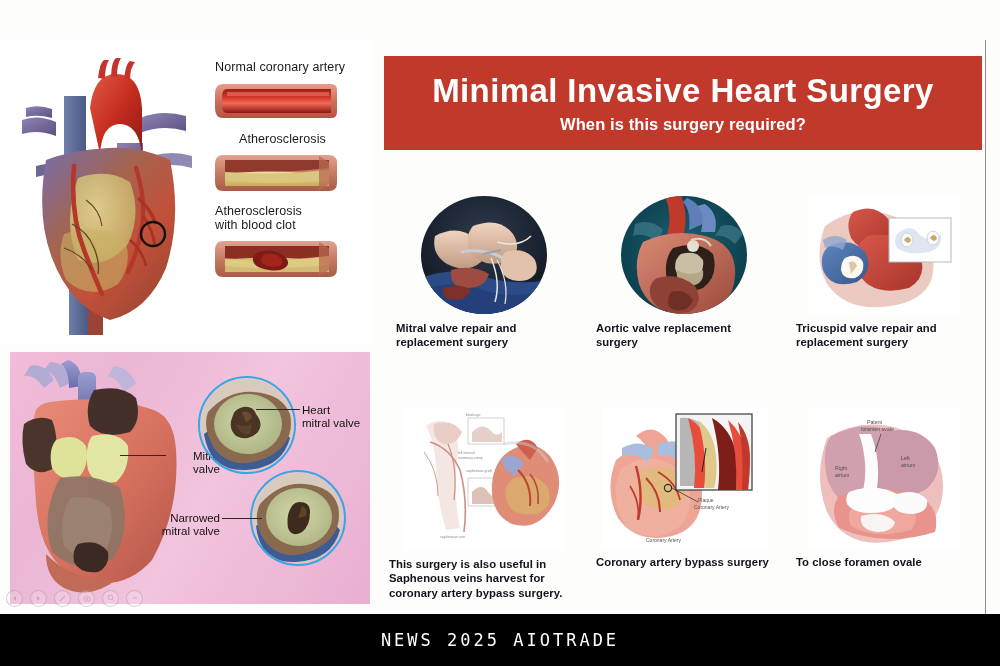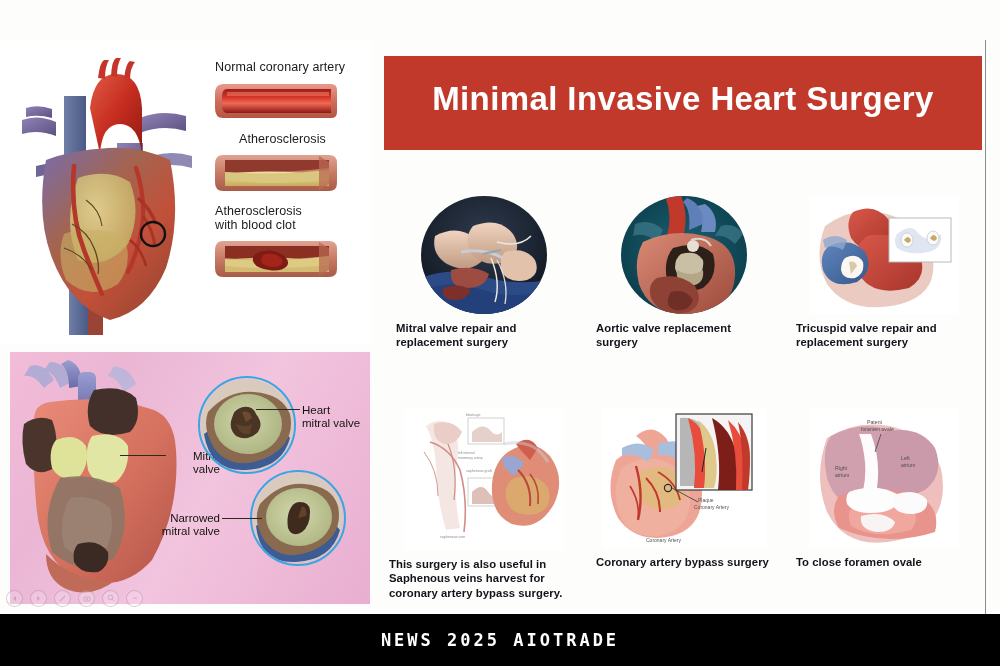--- a/index.html
+++ b/index.html
@@ -9,21 +9,21 @@
   #frame{position:relative;width:1000px;height:572px;background:#b91c1c;}
 
   
   #slide{position:absolute;left:0;top:0;width:1000px;height:614px;background:#fdfdfc;overflow:hidden;}
   #edge-right{position:absolute;left:985px;top:40px;width:1px;height:574px;background:#8a8a8a;}
 
   
   #bottombar{position:absolute;left:0;top:614px;width:1000px;height:52px;background:#000;
              display:flex;align-items:center;justify-content:center;}
   #bottombar .txt{color:#fff;font-family:"DejaVu Sans Mono","Liberation Mono",monospace;
-                  font-size:17px;letter-spacing:3px;font-weight:700;}
+                  font-size:17px;letter-spacing:3px;font-weight:400;}
 
   
   
   #panelA{position:absolute;left:0;top:40px;width:372px;height:305px;background:#fff;}
 
   .heartA{position:absolute;left:12px;top:8px;width:190px;height:290px;}
 
   
   .artwrap{position:absolute;}
   .artlabel{font-size:12.5px;color:#1b1b1b;line-height:1.12;letter-spacing:.1px;}
@@ -331,20 +331,21 @@
       </div>
       <div class="tbtn">
         <svg width="8" height="8" viewBox="0 0 8 8">
             <line x1="2" y1="4" x2="6" y2="4" stroke="rgba(150,110,135,.38)" stroke-width="1"></line>
           </svg>
       </div>
     </div>
 
     <div id="banner">
       <div class="t1">Minimal Invasive Heart Surgery</div>
+      <div class="t2">When is this surgery required?</div>
     </div>
 
     <div id="grid">
 
       <div class="cell" style="left:0;top:0;">
         <div class="circlemask">
           <svg viewBox="0 0 126 118" style="width:126px;height:118px">
             <defs>
               <radialGradient id="opbg" cx=".5" cy=".35" r=".8">
                 <stop offset="0" stop-color="#2e3a4d"></stop>

